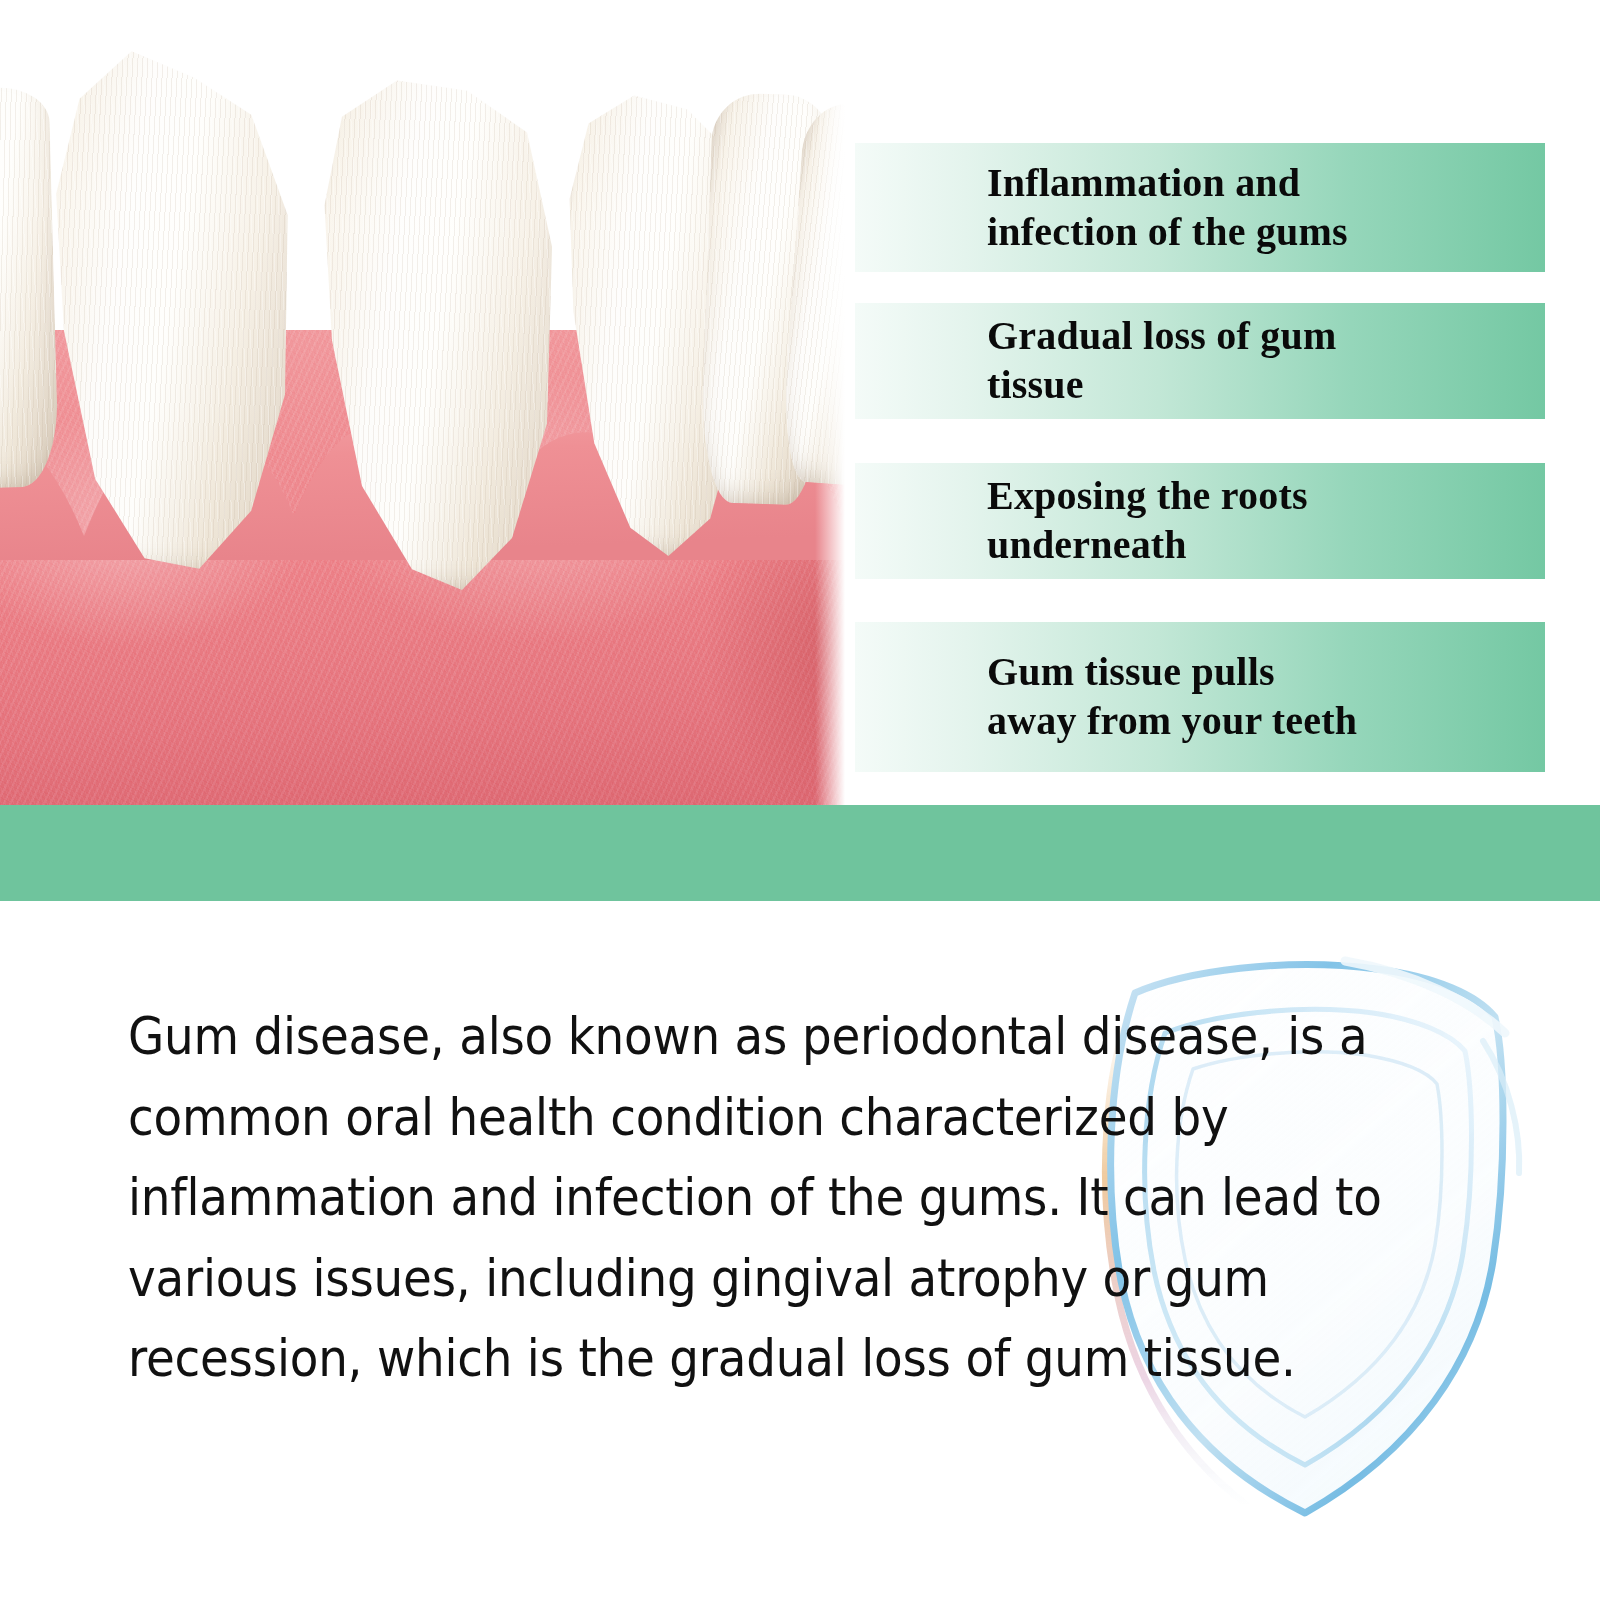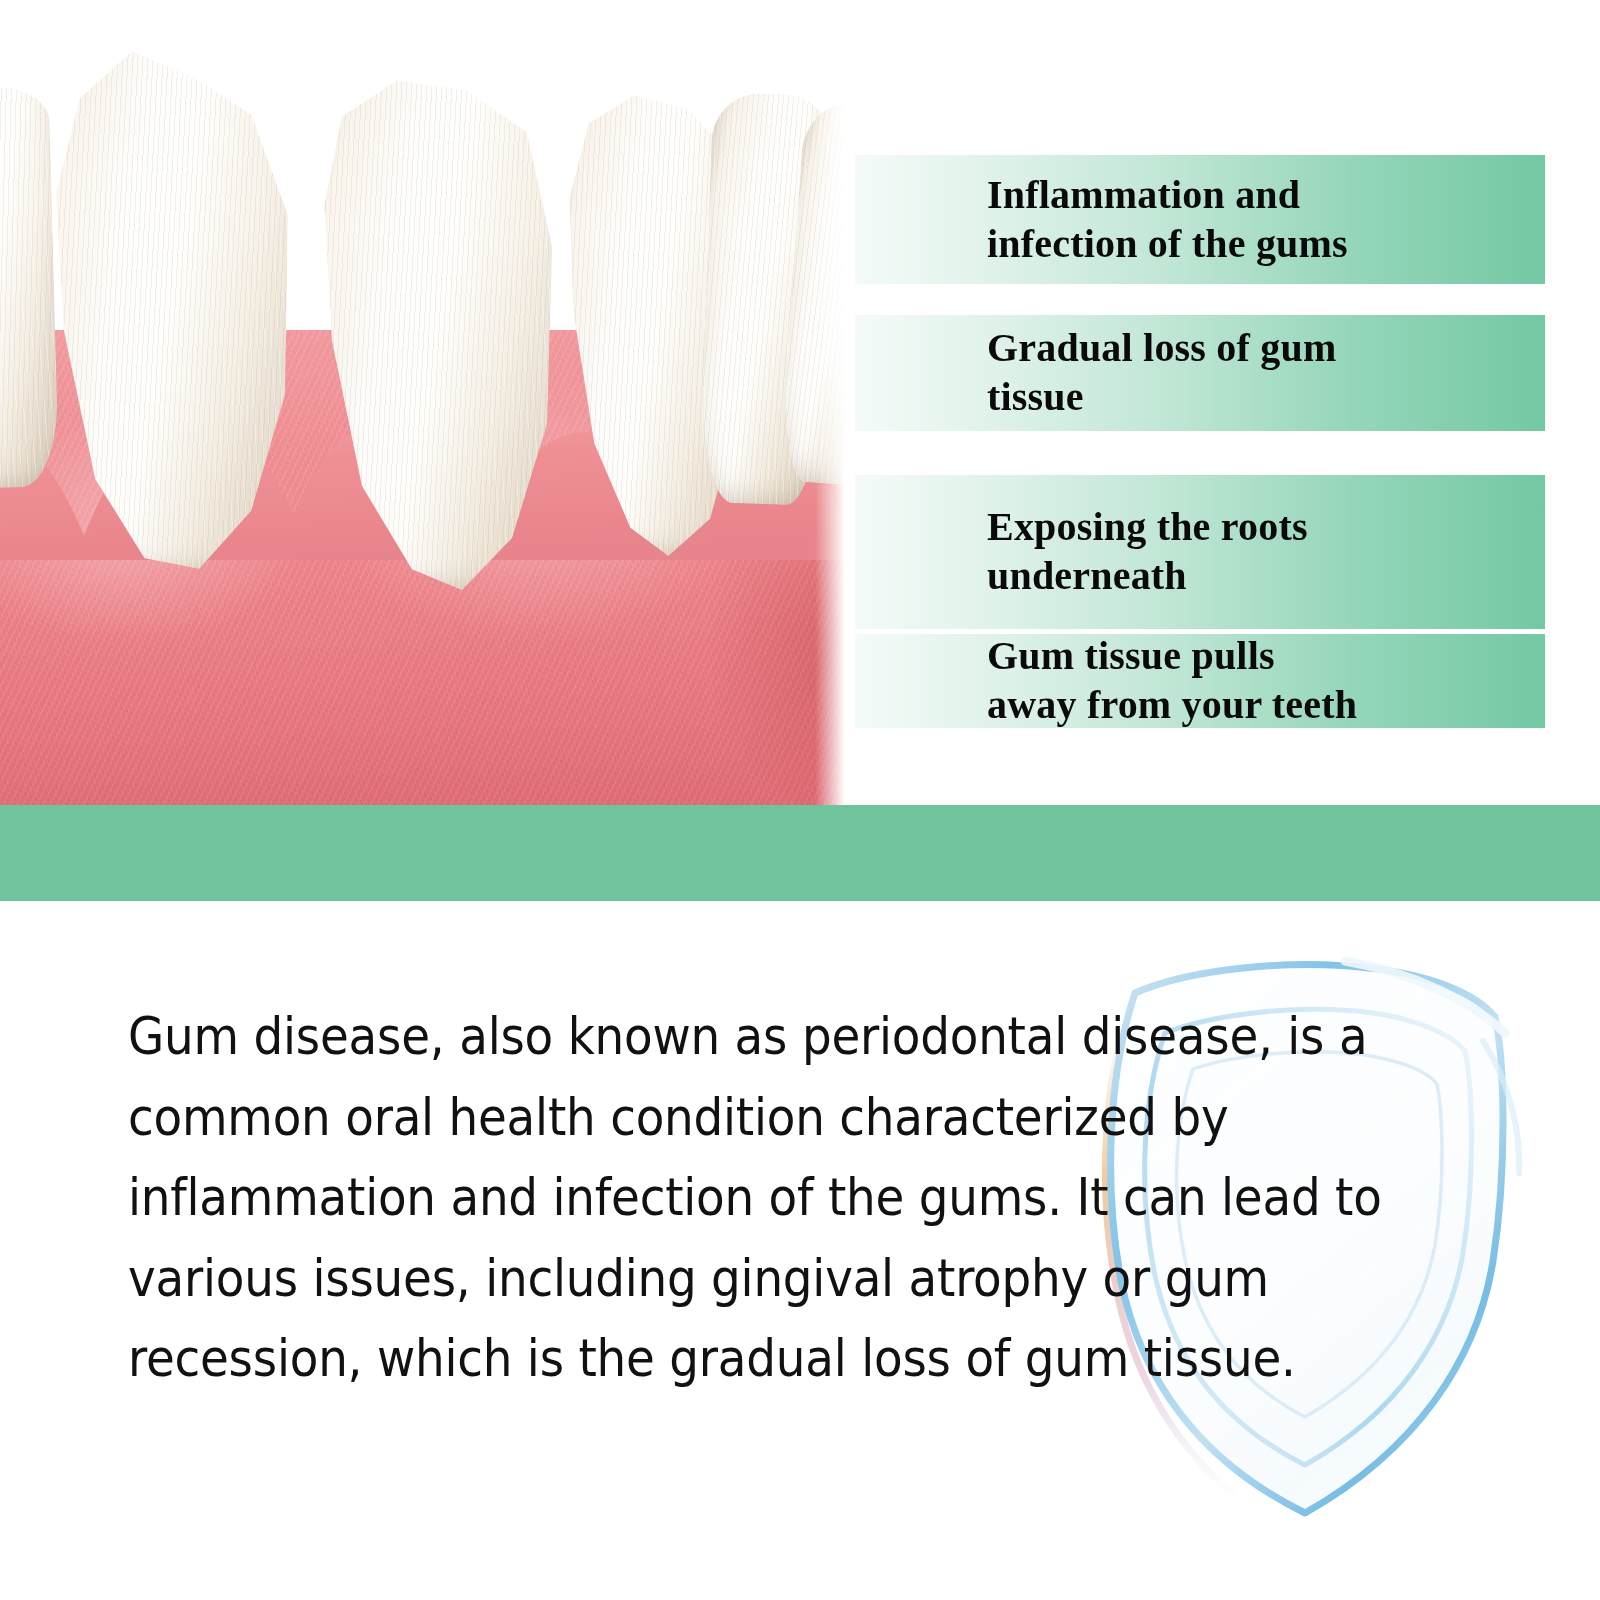--- a/index.html
+++ b/index.html
@@ -49,21 +49,21 @@
       repeating-linear-gradient(93deg, rgba(190,172,152,.20) 0 1px, rgba(255,255,255,0) 1px 5px),
       repeating-linear-gradient(87deg, rgba(255,255,255,.35) 0 1px, rgba(255,255,255,0) 1px 7px);
     opacity:.9;
   }
 
   
   .bands{position:absolute;left:0;top:0;width:1600px;height:805px;}
   .band{
     position:absolute;left:855px;width:690px;
     background:linear-gradient(90deg,#f4fbf8 0%,#e4f4ed 16%,#c2e7d6 44%,#95d6ba 72%,#74c8a3 100%);
-    display:flex;align-items:center;margin-top:12px;
+    display:flex;align-items:center;
   }
   .band-text{
     margin:0;padding:0 0 0 132px;
     font-family:"Liberation Serif","DejaVu Serif",serif;
     font-weight:bold;font-size:40px;line-height:1.22;color:#0a0a0a;
     letter-spacing:.2px;white-space:pre-line;
   }
 
   
   .divider{position:absolute;left:0;top:805px;width:1600px;height:96px;background:#6fc49d;}
@@ -155,26 +155,26 @@
       <div class="band" style="top:143px;height:129px;">
         <p class="band-text">Inflammation and
 infection of the gums</p>
       </div>
 
       <div class="band" style="top:303px;height:116px;">
         <p class="band-text">Gradual loss of gum
 tissue</p>
       </div>
 
-      <div class="band" style="top:463px;height:154px;">
+      <div class="band" style="top:463px;height:116px;">
         <p class="band-text">Exposing the roots
 underneath</p>
       </div>
 
-      <div class="band" style="top:622px;height:94px;">
+      <div class="band" style="top:622px;height:150px;">
         <p class="band-text">Gum tissue pulls
 away from your teeth</p>
       </div>
     </div>
   </section>
 
   <div class="divider"></div>
 
   <section class="body-sec">
 

